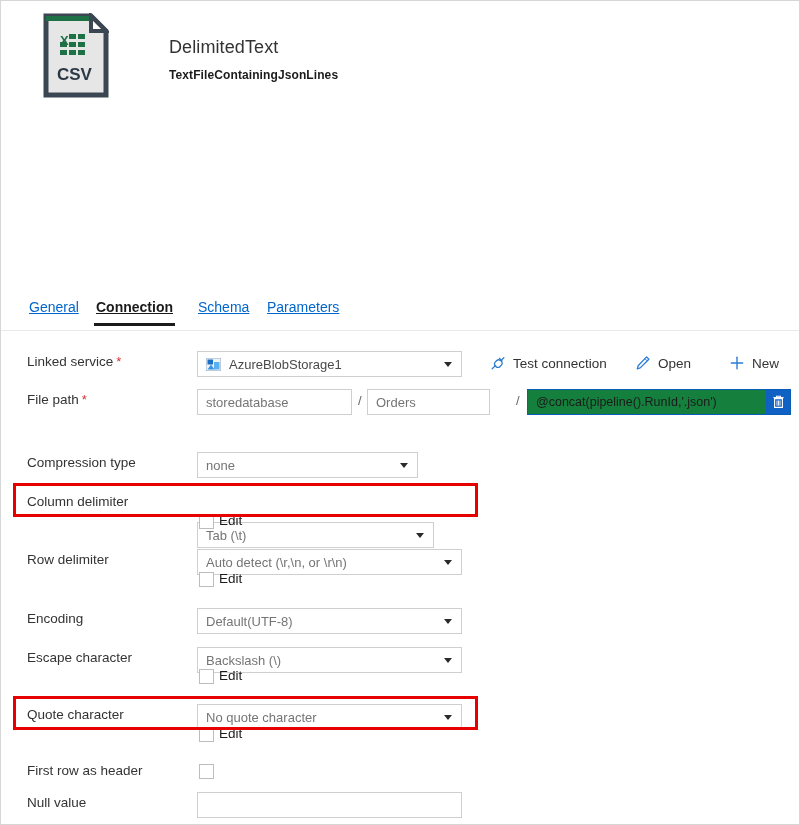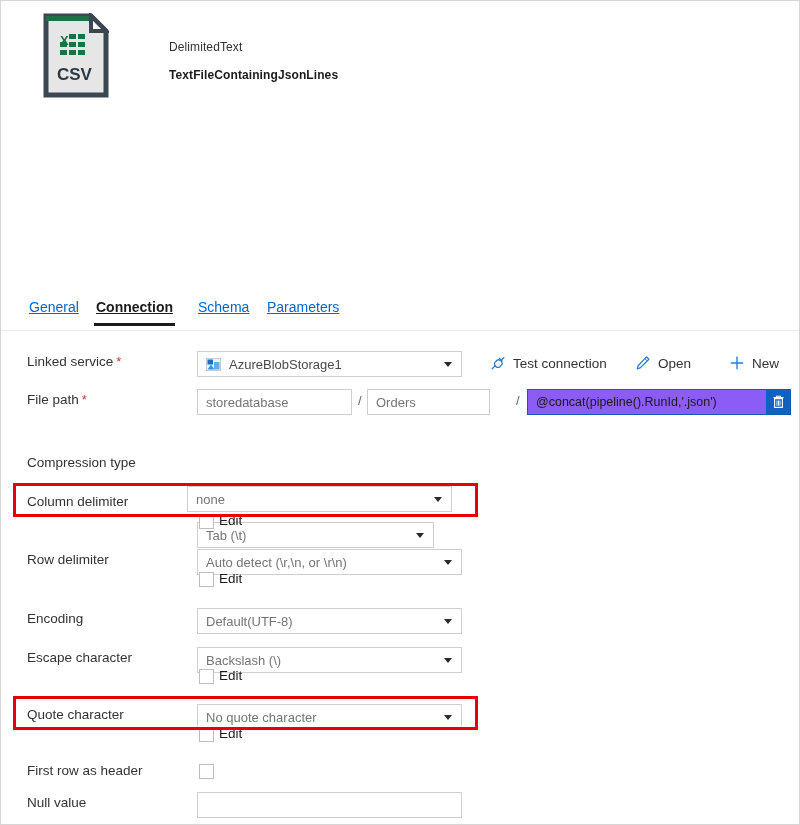--- a/index.html
+++ b/index.html
@@ -18,21 +18,21 @@
 
   
   .header {
     position: absolute;
     left: 42px; top: 12px;
     display: flex; align-items: flex-start;
   }
   .csv-icon { width: 66px; height: 85px; flex: none; }
   .header-text { margin-left: 60px; padding-top: 24px; }
   .header-type {
-    font-size: 12px; color: #333333; line-height: 20px;
+    font-size: 18px; color: #333333; line-height: 20px;
     letter-spacing: .1px;
   }
   .header-name {
     font-size: 12px; color: #1b1b1b; font-weight: bold;
     line-height: 20px; margin-top: 8px; letter-spacing: .1px;
   }
 
   
   .tabbar {
     position: absolute; left: 0; right: 0; top: 296px;
@@ -85,21 +85,21 @@
   .slash {
     position: absolute; top: 4px;
     font-size: 13px; color: #666666;
   }
 
   
   .dyn-field {
     position: absolute;
     height: 26px;
     border: 1px solid #0b5cb5;
-    background: #8b5cf6;
+    background: #15803d;
     font-size: 12.5px; color: #1b1b1b;
     display: flex; align-items: center;
     padding: 0 8px;
     white-space: nowrap; overflow: hidden;
   }
   .trash-btn {
     position: absolute;
     width: 24px; height: 24px;
     background: #0f62c4;
     display: flex; align-items: center; justify-content: center;
@@ -247,21 +247,21 @@
           <path d="M4.6,2.4 V1.2 H8.4 V2.4"></path>
           <path d="M2.6,3.6 H10.4 V12.4 H2.6 Z"></path>
           <path d="M5,5.5 V10.7 M6.5,5.5 V10.7 M8,5.5 V10.7" stroke-width=".9"></path>
         </g>
       </svg>
     </div>
   </div>
 
   <div class="row" style="top:451px;">
     <div class="label">Compression type</div>
-    <div class="field select" style="left:186px; width:265px;margin-top:34px;">
+    <div class="field select" style="left:196px; width:221px;">
       <span>none</span>
       <span class="caret"></span>
     </div>
   </div>
 
   <div class="row" style="top:490px;">
     <div class="label">Column delimiter</div>
     <div class="field select" style="left:196px; width:237px;margin-top:31px;">
       <span>Tab (\t)</span>
       <span class="caret"></span>

